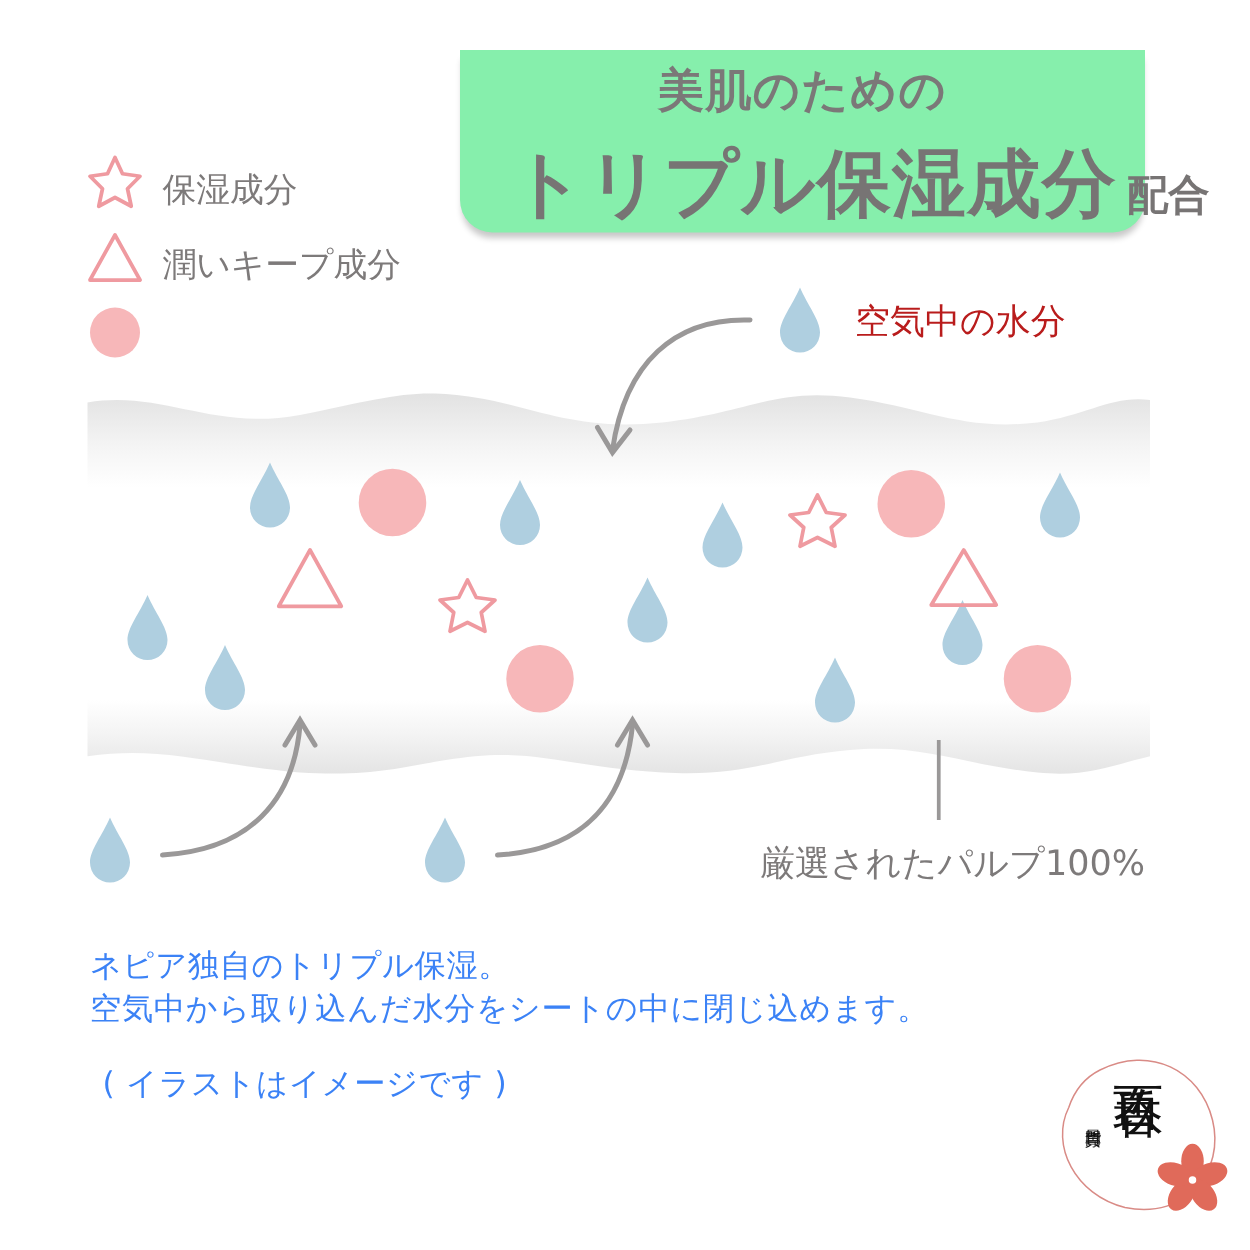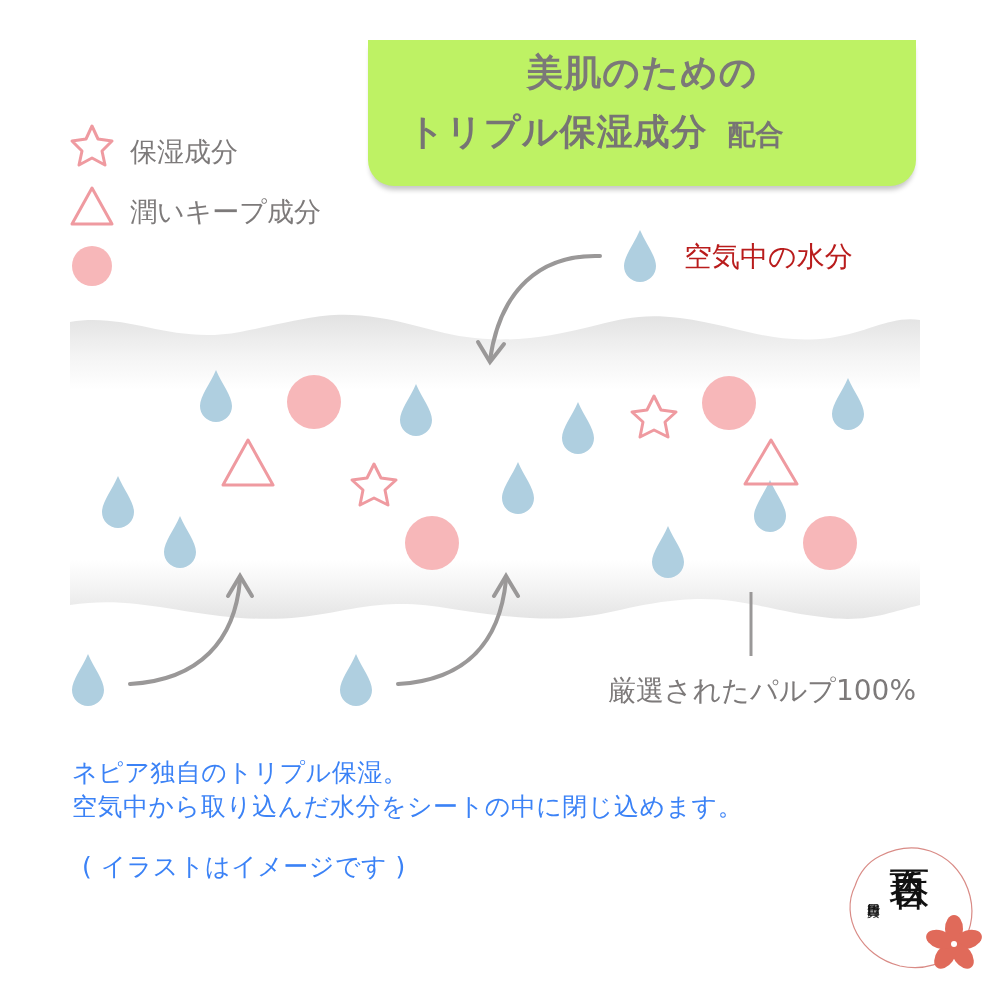--- a/index.html
+++ b/index.html
@@ -3,25 +3,25 @@
 <meta charset="utf-8">
 <style>
   html, body { margin:0; padding:0; background:#ffffff; }
   body { width:1000px; height:1000px; position:relative; overflow:hidden;
          font-family:"DejaVu Sans", "Liberation Sans", sans-serif; color:#7a7777; }
   .abs { position:absolute; }
   
   .title-card { left:368px; top:40px; width:548px; height:146px;
                 border-radius:0 0 26px 26px;
                 box-shadow: 0 6px 5px -2px rgba(0,0,0,0.22);
-                background:#bef264; }
+                background:#86efac; }
   .title-line1 { left:0; right:0; top:8px; text-align:center; font-size:37px; font-weight:bold; color:#7b7878; letter-spacing:1px; }
   .title-line2 { left:40px; top:68px; white-space:nowrap; color:#777474; font-weight:bold; }
-  .title-main { font-size:36px; letter-spacing:1px; }
-  .title-suffix { font-size:28px; margin-left:20px; }
+  .title-main { font-size:59px; letter-spacing:1px; }
+  .title-suffix { font-size:33px; margin-left:8px; }
 
   
   .legend-item { left:68px; height:44px; display:flex; align-items:flex-end; }
   .legend-item .label { font-size:27px; color:#7d7a7a; margin-left:14px; white-space:nowrap; }
   .legend-icon { width:48px; height:48px; display:flex; align-items:center; justify-content:center; }
 
   
   .air-label { left:684px; top:238px; font-size:28px; color:#b91c1c; white-space:nowrap; }
   .pulp-label { left:584px; top:672px; font-size:28px; color:#7d7a7a; white-space:nowrap;margin-left:24px; }
 

